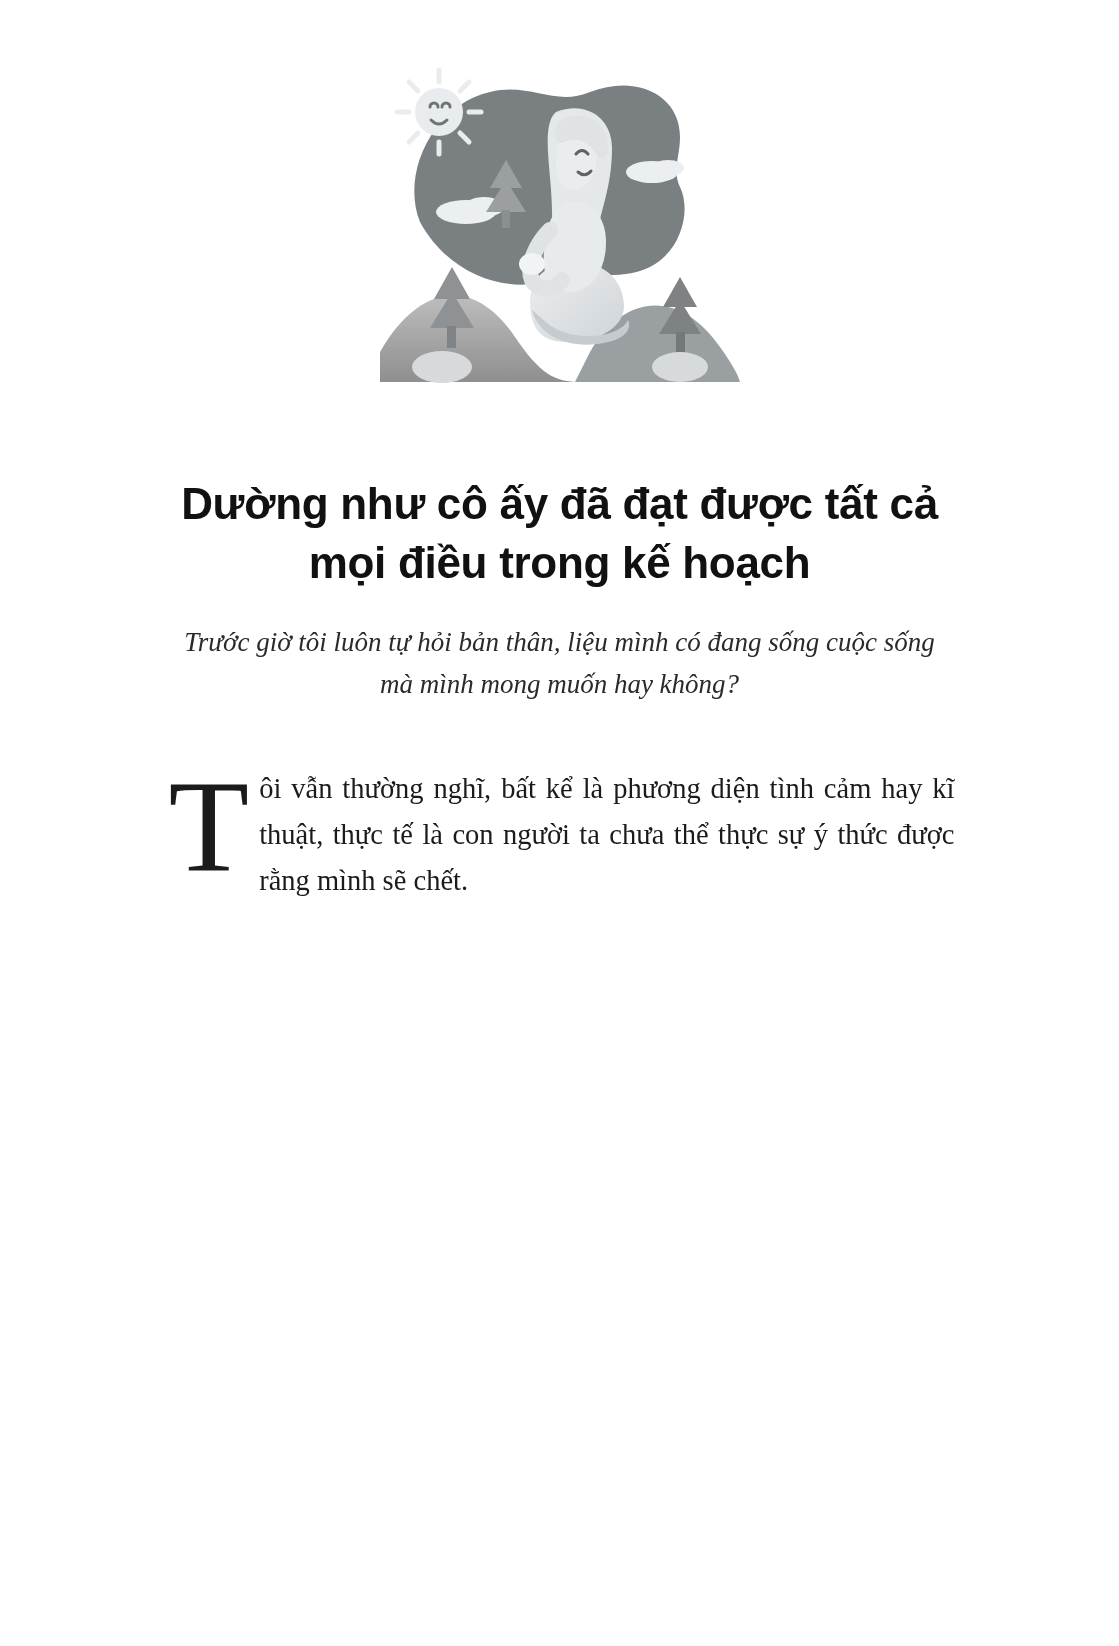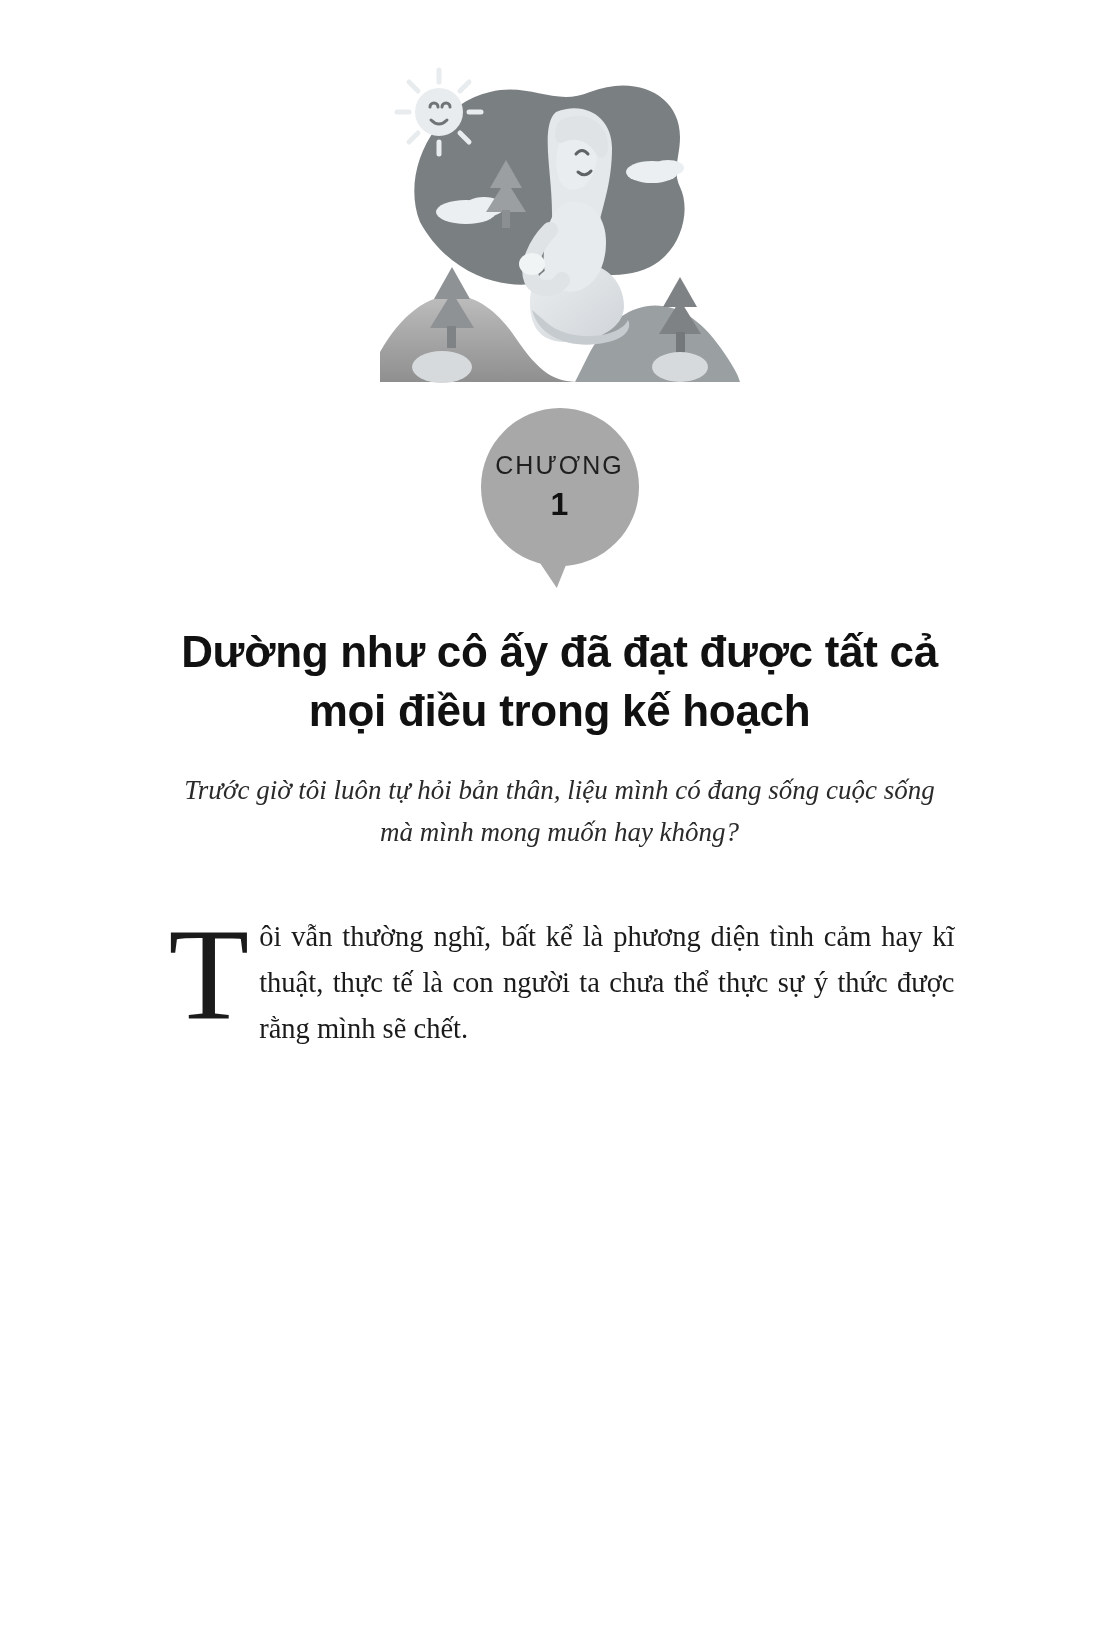--- a/index.html
+++ b/index.html
@@ -75,21 +75,21 @@
     z-index: 2;
     font-family: "Liberation Sans", sans-serif;
     color: #111;
     font-size: 32px;
     font-weight: 700;
     margin-top: 6px;
   }
 
   
   .chapter-title {
-    margin-top: 56px;
+    margin-top: 72px;
     width: 800px;
     text-align: center;
     font-family: "Liberation Sans", sans-serif;
     font-weight: 700;
     font-size: 44px;
     line-height: 1.35;
     color: #111111;
     letter-spacing: -0.3px;
   }
 
@@ -240,26 +240,20 @@
                  C210,90 196,84 184,90 C176,94 172,84 178,70 Z" fill="#dfe3e6"></path>
 
         <path d="M196,102 q6,-7 12,0" fill="none" stroke="#5f6366" stroke-width="3" stroke-linecap="round"></path>
         <path d="M198,120 q7,6 13,-1" fill="none" stroke="#5f6366" stroke-width="3" stroke-linecap="round"></path>
 
         <ellipse cx="152" cy="212" rx="13" ry="11" fill="#f1f4f5"></ellipse>
       </g>
     </svg>
   </div>
 
-  <div class="chapter-badge">
-    <div class="badge-circle"></div>
-    <div class="badge-tail"></div>
-    <div class="badge-text">CHƯƠNG</div>
-    <div class="badge-number">1</div>
-  </div>
 
   <h1 class="chapter-title">Dường như cô ấy đã đạt được tất cả mọi điều trong kế hoạch</h1>
 
   <div class="epigraph">Trước giờ tôi luôn tự hỏi bản thân, liệu mình có đang sống cuộc sống mà mình mong muốn hay không?</div>
 
   <div class="body-text">
     <p class="first">
       <span class="dropcap">T</span><span>ôi vẫn thường nghĩ, bất kể là phương diện tình cảm hay kĩ thuật, thực tế là con người ta chưa thể thực sự ý thức được rằng mình sẽ chết.</span>
     </p>
   </div>

